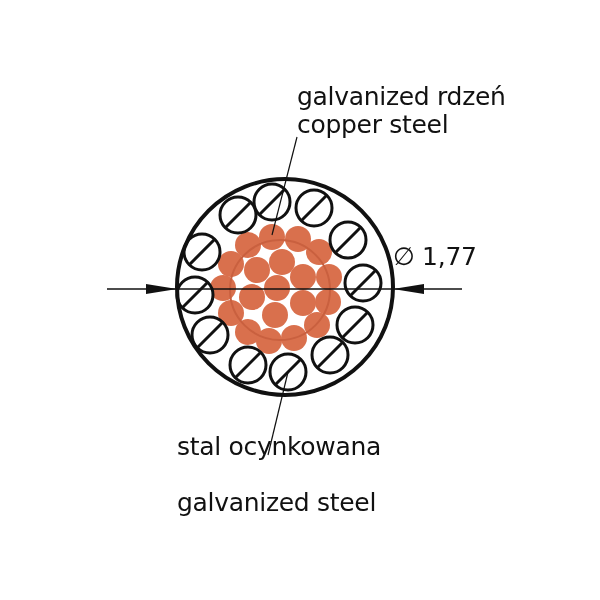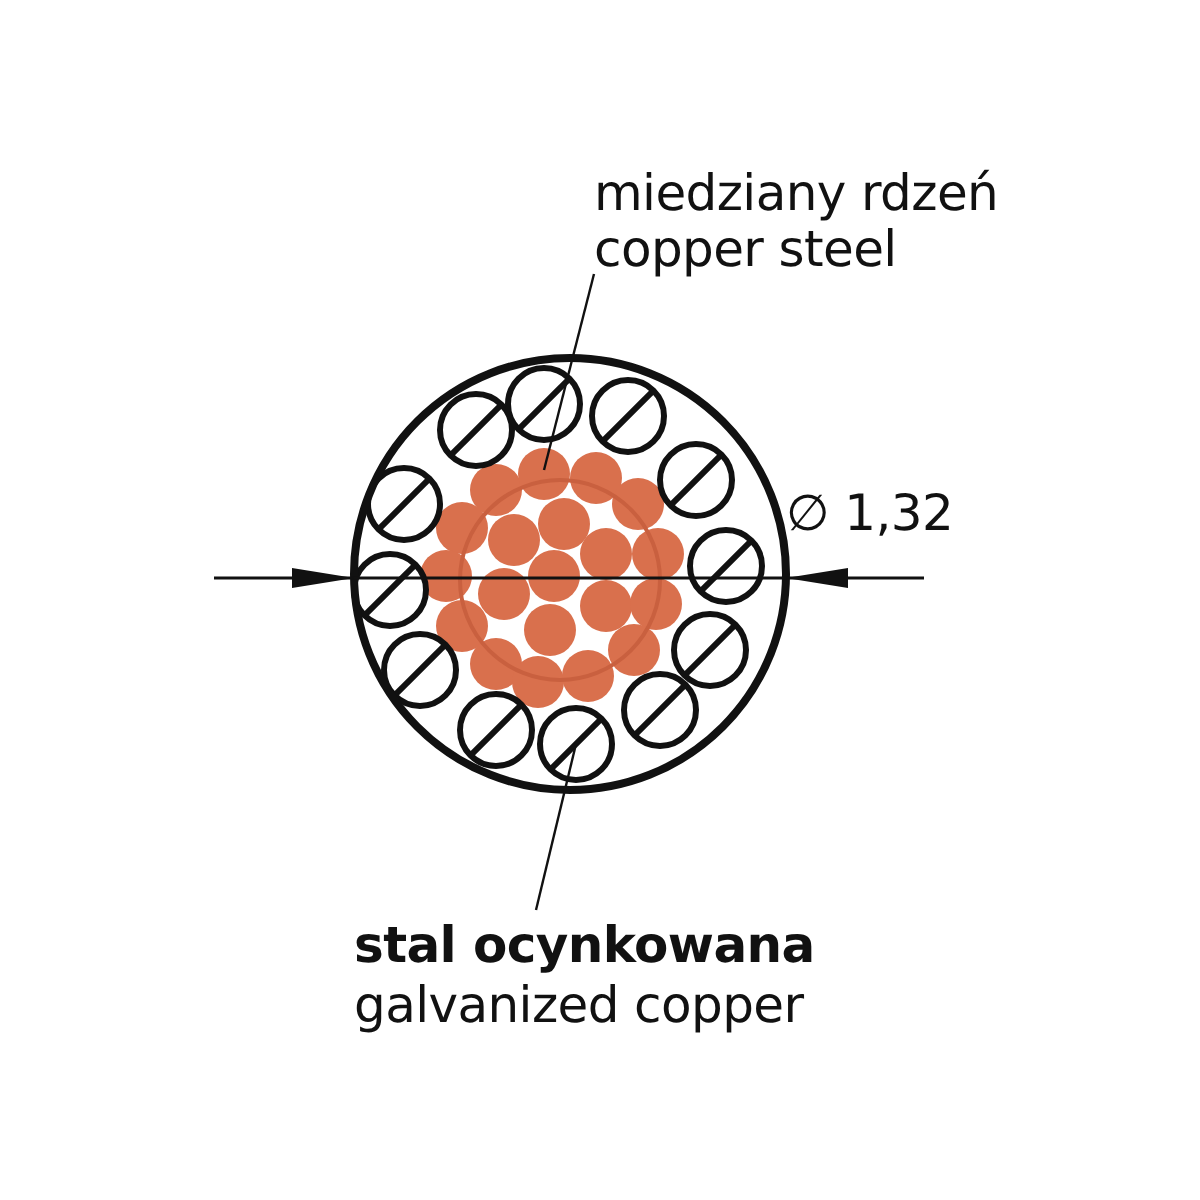--- a/index.html
+++ b/index.html
@@ -89,17 +89,17 @@
   <circle id="outer-ring" fill="none" stroke="#111" stroke-width="4" cx="285" cy="287" r="108"></circle>
 
   <line x1="107" y1="289" x2="462" y2="289" stroke="#111" stroke-width="1.4"></line>
   <polygon points="146,284 177,289 146,294" fill="#111"></polygon>
   <polygon points="424,284 393,289 424,294" fill="#111"></polygon>
 
   <line x1="297" y1="137" x2="272" y2="235" stroke="#111" stroke-width="1.2"></line>
   <line x1="288" y1="372" x2="268" y2="455" stroke="#111" stroke-width="1.2"></line>
 </svg>
 
-<div class="label" style="left:297px; top:82px;">miedziany rdzeń</div>
+<div class="label" style="left:297px; top:82px;">galvanized rdzeń</div>
 <div class="label" style="left:297px; top:110px;">copper steel</div>
-<div class="label" style="left:393px; top:242px;">∅ 1,32</div>
-<div class="label" style="left:177px; top:458px;font-weight:bold;">stal ocynkowana</div>
-<div class="label" style="left:177px; top:488px;">galvanized copper</div>
+<div class="label" style="left:393px; top:242px;">∅ 1,77</div>
+<div class="label" style="left:177px; top:432px;">stal ocynkowana</div>
+<div class="label" style="left:177px; top:488px;">galvanized steel</div>
 
 </body></html>

